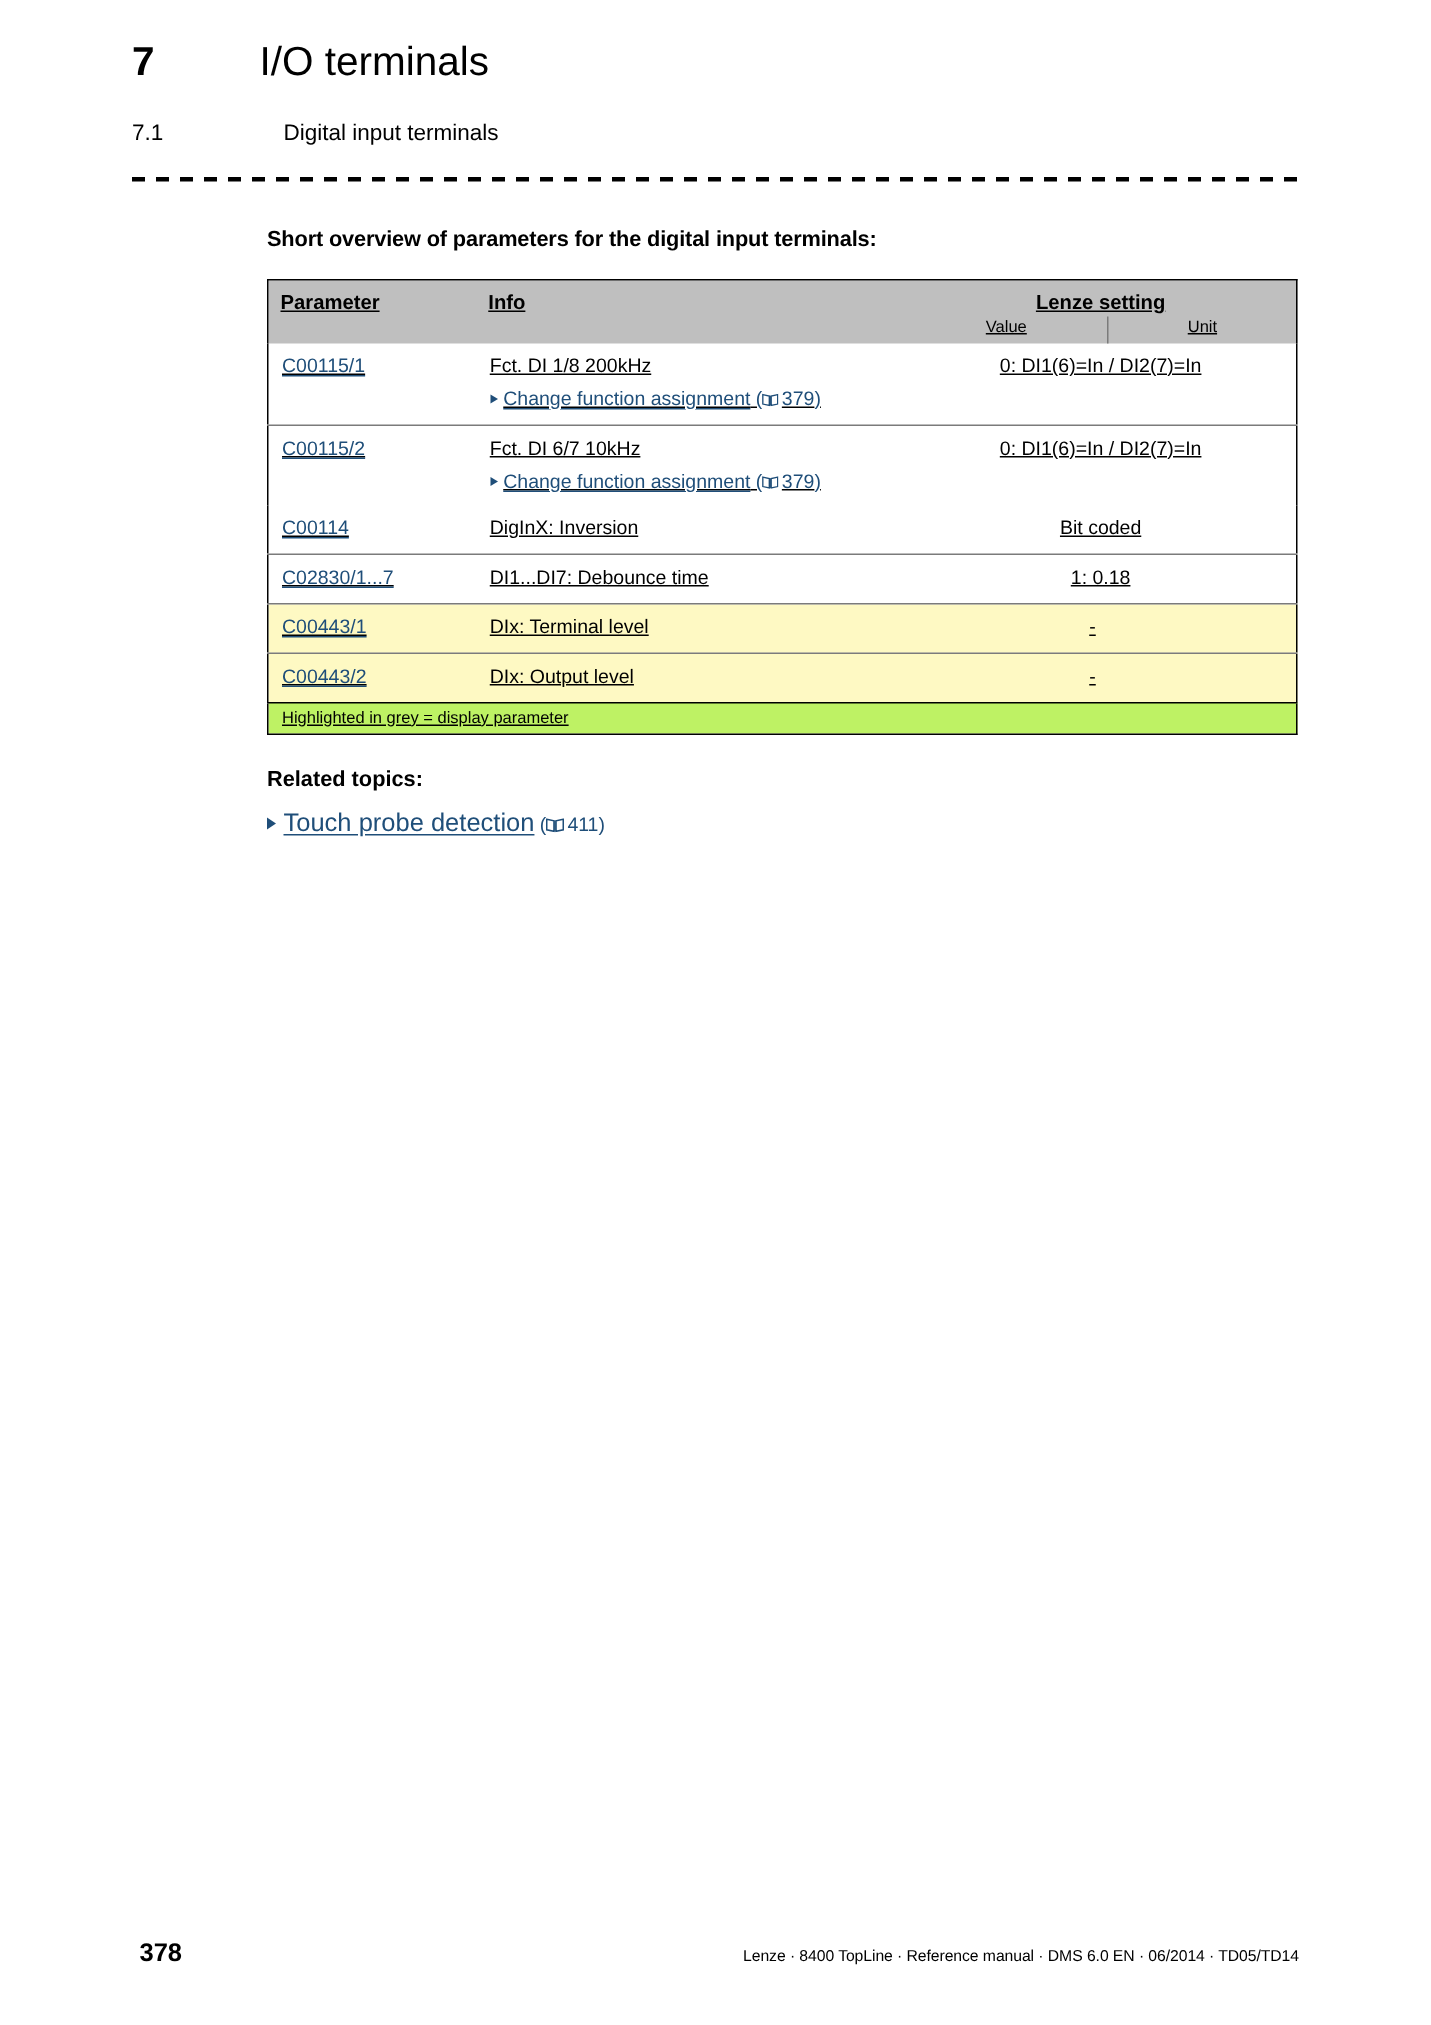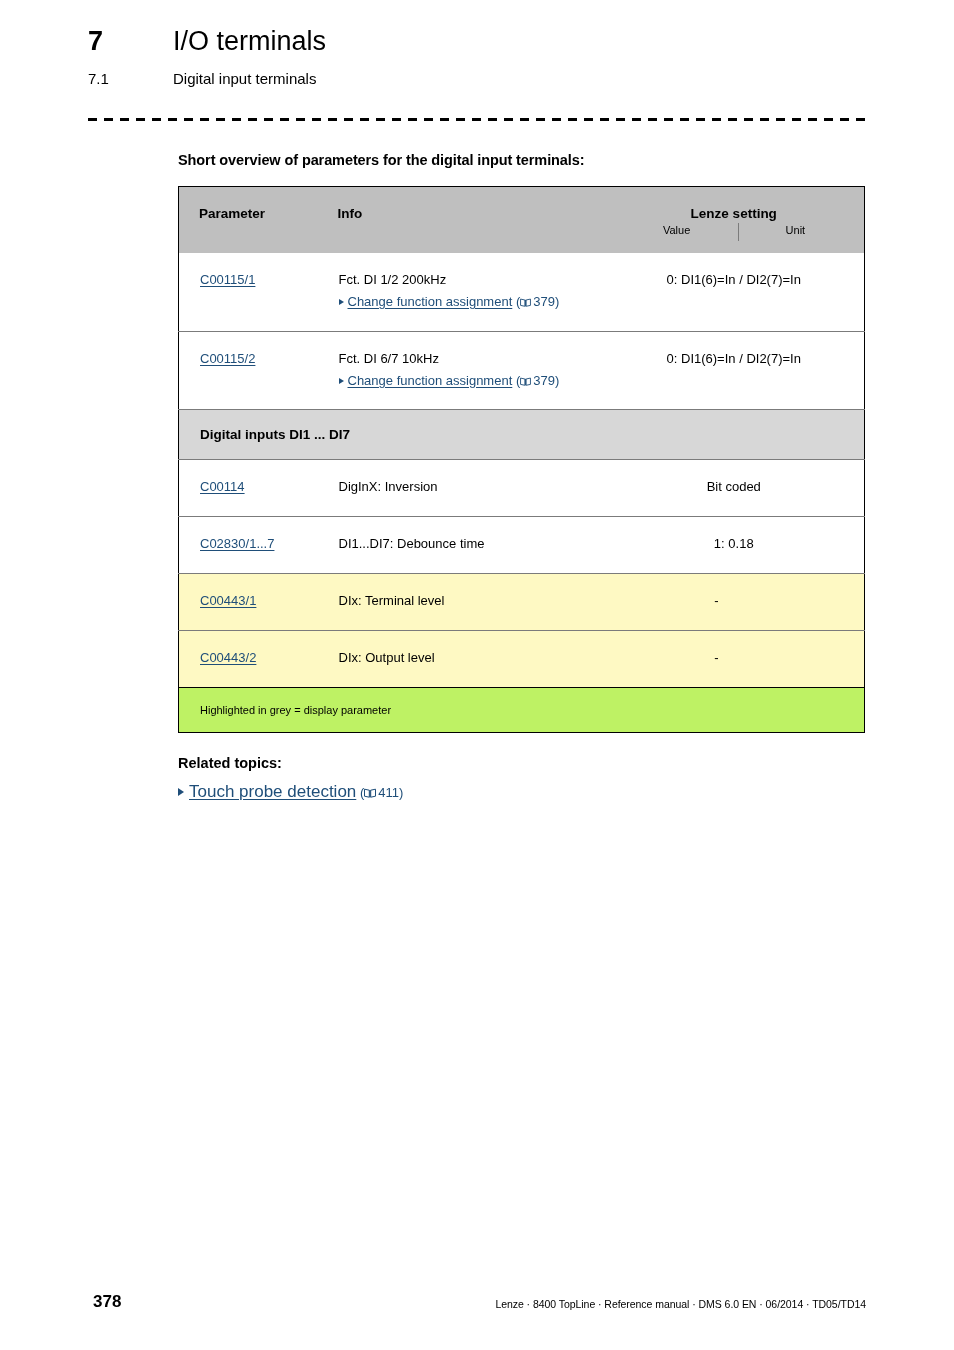--- a/index.html
+++ b/index.html
@@ -32,21 +32,22 @@
     letter-spacing: 0px;
   }
   .chapter-title {
     font-size: 27px;
     font-weight: 400;
     letter-spacing: 0px;
   }
   .section-line {
     display: flex;
     align-items: center;
-    margin-top: 13px;
+    margin-top: 23px;
+    gap: 16px;
   }
   .section-num {
     width: 85px;
     font-size: 15px;
     font-weight: 400;
   }
   .section-title {
     font-size: 15px;
     font-weight: 400;
   }
@@ -79,22 +80,23 @@
   
   table.param-table {
     width: 686px;
     border-collapse: collapse;
     table-layout: fixed;
     border: 1.4px solid #000;
     font-size: 13px;
   }
   table.param-table td, table.param-table th {
     vertical-align: top;
-    padding: 12px;
+    padding: 0;
     border: 0;
+    text-decoration: underline;
   }
   .col-param { width: 139px; }
   .col-info  { width: 286px; }
   .col-value { width: 136px; }
   .col-unit  { width: 125px; }
 
   
   .thead-row td {
     background: #bfbfbf;
     border-bottom: 1.4px solid #000;
@@ -303,21 +305,21 @@
       </tr>
 
       <tr class="body-row first-body">
         <td>
           <div class="cell">
             <span class="param-link">C00115/1</span>
           </div>
         </td>
         <td class="vsep">
           <div class="cell">
-            <span>Fct. DI 1/2 200kHz</span>
+            <span>Fct. DI 1/8 200kHz</span>
             <div class="sub-link-line">
               <span class="tri"></span><span class="doclink">Change function assignment</span><span class="pgref"> (<svg class="book-ico" viewBox="0 0 12 10">
                     <path d="M0.5 1.2 L5.3 2.2 L5.3 9.2 L0.5 8.2 Z M11.5 1.2 L6.7 2.2 L6.7 9.2 L11.5 8.2 Z" fill="none" stroke="#1f4e79" stroke-width="1"></path>
                     <line x1="6" y1="2" x2="6" y2="9.3" stroke="#1f4e79" stroke-width="1"></line>
                   </svg><span>379</span>)</span>
             </div>
           </div>
         </td>
         <td class="vsep-dark" colspan="2">
           <div class="cell-center">0: DI1(6)=In / DI2(7)=In</div>
@@ -339,25 +341,20 @@
                     <line x1="6" y1="2" x2="6" y2="9.3" stroke="#1f4e79" stroke-width="1"></line>
                   </svg><span>379</span>)</span>
             </div>
           </div>
         </td>
         <td class="vsep-dark" colspan="2">
           <div class="cell-center">0: DI1(6)=In / DI2(7)=In</div>
         </td>
       </tr>
 
-      <tr class="section-row">
-        <td colspan="4">
-          <div class="section-cell">Digital inputs DI1 ... DI7</div>
-        </td>
-      </tr>
 
       <tr class="body-row first-body">
         <td>
           <div class="cell">
             <span class="param-link">C00114</span>
           </div>
         </td>
         <td class="vsep">
           <div class="cell">DigInX: Inversion</div>
         </td>

